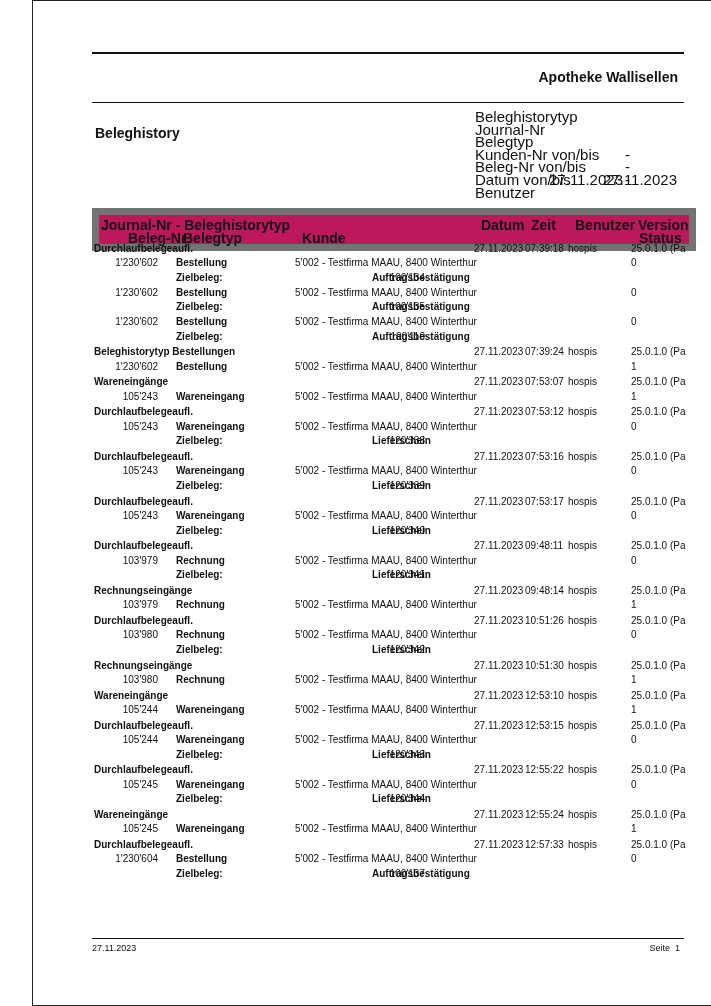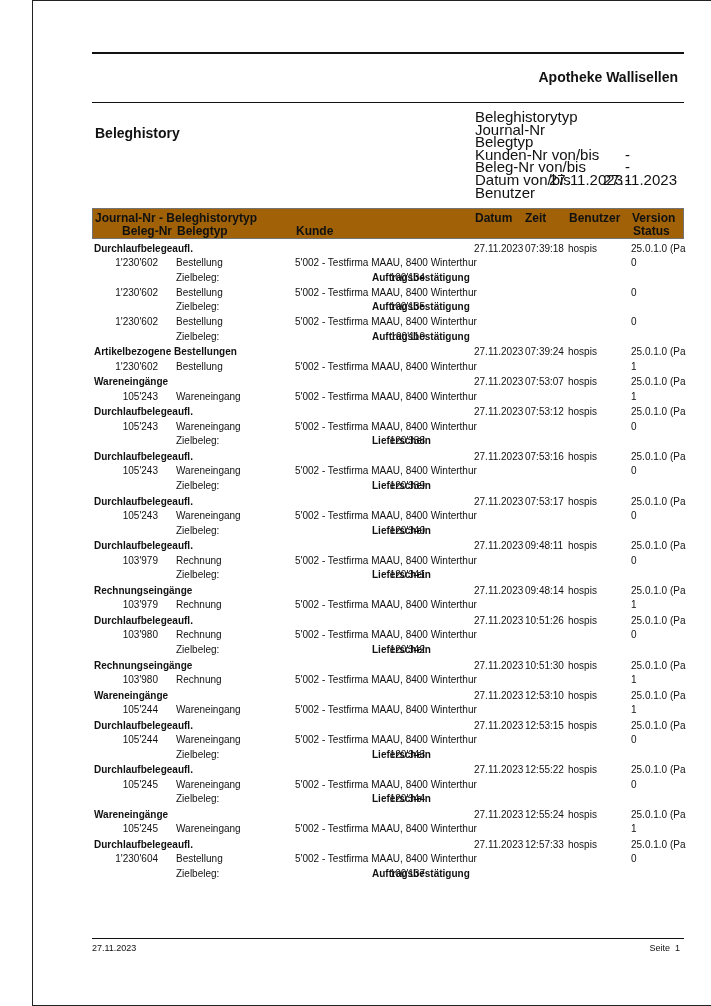--- a/index.html
+++ b/index.html
@@ -9,34 +9,34 @@
   .rule-top { position: absolute; left: 59px; width: 592px; top: 51px; height: 2px; background: #111; }
   .rule-mid { position: absolute; left: 59px; width: 592px; top: 101px; height: 1px; background: #111; }
   .company { position: absolute; right: 64px; top: 68px; font-size: 14px; font-weight: bold; }
   .title { position: absolute; left: 62px; top: 124px; font-size: 14px; font-weight: bold; }
   .filters { position: absolute; left: 442px; top: 110px; font-size: 15px; }
   .filter-row { position: relative; height: 12.6px; line-height: 12.6px; width: 210px; }
   .filter-row .lbl { position: absolute; left: 0; }
   .filter-row .from { position: absolute; right: 62px; }
   .filter-row .sep { position: absolute; left: 150px; }
   .filter-row .to { position: absolute; right: 8px; }
-  .thead { position: absolute; left: 59px; top: 207px; width: 590px; height: 29px; background: #a16207;
-           border: 1px solid #737373; font-size: 12px; font-weight: bold; }
+  .thead { position: absolute; left: 59px; top: 207px; width: 590px; height: 29px; background: #be185d;
+           border: 7px solid #737373; font-size: 14px; font-weight: bold; }
   .thead span { position: absolute; }
   .body { position: absolute; left: 59px; top: 240px; width: 592px; font-size: 10px; }
   .row { position: relative; height: 14.7px; line-height: 14.7px; }
   .row.group { height: 15.3px; line-height: 15.3px; }
   .row span { position: absolute; white-space: nowrap; }
   .grp-title { left: 2px; font-weight: bold; }
   .c-datum { left: 382px; }
   .c-zeit { left: 433px; }
   .c-user { left: 476px; }
   .c-ver { left: 539px; }
   .c-nr { right: 526px; text-align: right; }
-  .c-typ { left: 84px; }
+  .c-typ { left: 84px; font-weight: bold; }
   .c-kunde { left: 203px; }
   .c-zl-nr { right: 259px; text-align: right; }
   .c-zl-typ { left: 280px; font-weight: bold; }
   .c-status { left: 539px; }
   .rule-foot { position: absolute; left: 59px; width: 592px; top: 937px; height: 1px; background: #111; }
   .foot-date { position: absolute; left: 59px; top: 942px; font-size: 9px; }
   .foot-page { position: absolute; right: 62px; top: 942px; font-size: 9px; }
 </style>
 </head>
 <body>
@@ -139,21 +139,21 @@
         <span class="c-typ">Bestellung</span>
         <span class="c-kunde">5'002 - Testfirma MAAU, 8400 Winterthur</span>
         <span class="c-status">0</span>
       </div>
       <div class="row">
         <span class="c-typ">Zielbeleg:</span>
         <span class="c-zl-nr">100'110</span>
         <span class="c-zl-typ">Auftragsbestätigung</span>
       </div>
       <div class="row group">
-        <span class="grp-title">Artikelbezogene Bestellungen</span>
+        <span class="grp-title">Beleghistorytyp Bestellungen</span>
         <span class="c-datum">27.11.2023</span>
         <span class="c-zeit">07:39:24</span>
         <span class="c-user">hospis</span>
         <span class="c-ver">25.0.1.0 (Pa</span>
       </div>
       <div class="row">
         <span class="c-nr">1'230'602</span>
         <span class="c-typ">Bestellung</span>
         <span class="c-kunde">5'002 - Testfirma MAAU, 8400 Winterthur</span>
         <span class="c-status">1</span>

